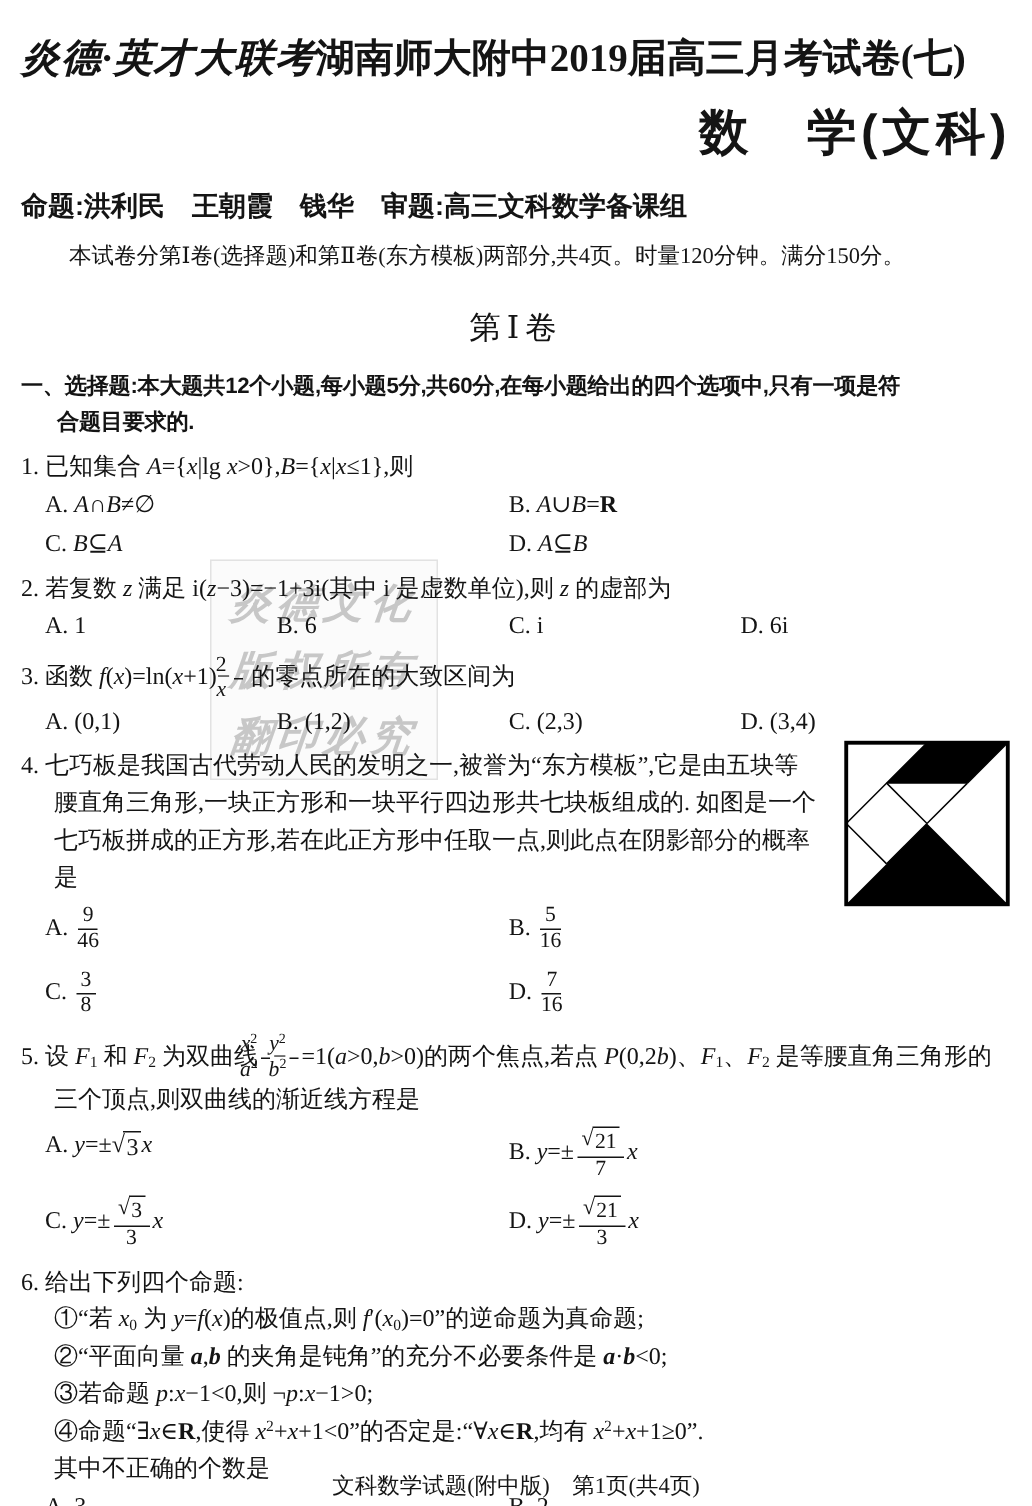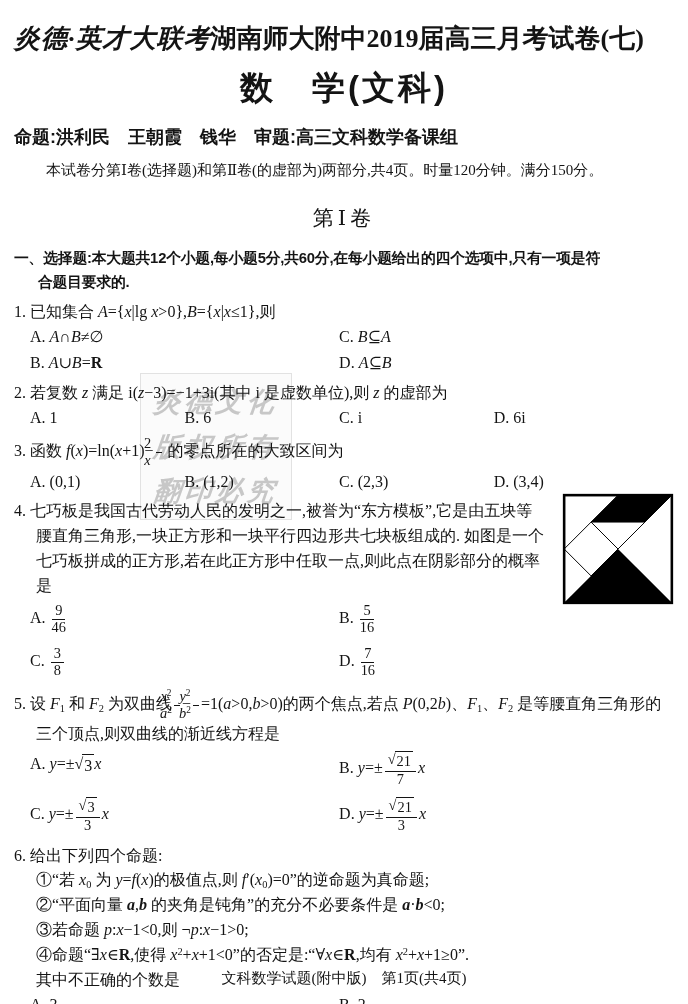--- a/index.html
+++ b/index.html
@@ -3,21 +3,21 @@
 <meta charset="utf-8">
 <style>
   html,body{margin:0;padding:0;background:#fff;}
   .page{position:relative;width:688px;height:1004px;background:#fff;overflow:hidden;
         font-family:"Liberation Serif","DejaVu Serif",serif;color:#141414;}
   .content{position:relative;z-index:1;padding:14px 14px 0 14px;}
 
   
   .title{ font-size:26px;font-weight:bold;margin-top:8px;line-height:1.3;}
   .title .brand{font-style:italic;font-weight:900;letter-spacing:1px;}
-  .subject{text-align:center;font-size:33px;font-weight:bold;margin-top:10px;letter-spacing:3px;
+  .subject{text-align:right;font-size:33px;font-weight:bold;margin-top:10px;letter-spacing:3px;
            font-family:"Liberation Sans","DejaVu Sans",sans-serif;}
   .authors{text-align:left;font-size:18px;font-weight:bold;margin-top:14px;
            font-family:"Liberation Sans","DejaVu Sans",sans-serif;}
   .intro{font-size:15px;margin-top:12px;text-indent:2em;padding:0 2px;}
 
   
   .section{text-align:center;font-size:21px;margin-top:24px;letter-spacing:4px;}
   .directions{margin-top:14px;font-weight:bold;font-size:14.8px;letter-spacing:-0.2px;line-height:1.65;
               font-family:"Liberation Sans","DejaVu Sans",sans-serif;}
   .directions .l2{padding-left:24px;}
@@ -48,21 +48,21 @@
 
   
   .q4{position:relative;}
   .q4 .stem{padding-right:128px;}
   .figwrap{position:absolute;right:0;top:-6px;width:112px;height:112px;}
 
   
   .q6 .item{padding-left:22px;font-size:16px;}
 
   
-  .footer{position:absolute;left:0;right:0;bottom:16px;text-align:center;font-size:15px;z-index:1;}
+  .footer{position:absolute;left:0;right:0;bottom:4px;text-align:center;font-size:15px;z-index:1;}
 
   
   .watermark{position:absolute;left:140px;top:373px;width:152px;height:147px;z-index:0;
              border:1px solid #e2e2e2;background:#fbfbfb;display:flex;flex-direction:column;
              justify-content:space-between;padding:10px 0;box-sizing:border-box;}
   .watermark div{color:#c7c7c7;font-size:27px;font-weight:bold;font-style:italic;text-align:center;
                  letter-spacing:4px;transform:skewX(-6deg);
                  font-family:"Liberation Sans","DejaVu Sans",sans-serif;}
 </style>
 </head>
@@ -79,37 +79,37 @@
   <div class="content">
 
     <div class="title">
       <span class="brand">炎德·英才大联考</span><span>湖南师大附中2019届高三月考试卷(七)</span>
     </div>
 
     <div class="subject">数　学(文科)</div>
 
     <div class="authors">命题:洪利民　王朝霞　钱华　审题:高三文科数学备课组</div>
 
-    <div class="intro">本试卷分第Ⅰ卷(选择题)和第Ⅱ卷(的虚部为)两部分,共4页。时量120分钟。满分150分。</div>
+    <div class="intro">本试卷分第Ⅰ卷(选择题)和第Ⅱ卷(东方模板)两部分,共4页。时量120分钟。满分150分。</div>
 
     <div class="section">第Ⅰ卷</div>
 
     <div class="directions">
       <div class="l1">一、选择题:本大题共12个小题,每小题5分,共60分,在每小题给出的四个选项中,只有一项是符</div>
       <div class="l2">合题目要求的.</div>
     </div>
 
     <div class="questions">
 
       <div class="q">
         <div class="stem">1. 已知集合 <span class="i">A</span>={<span class="i">x</span>|lg <span class="i">x</span>&gt;0},<span class="i">B</span>={<span class="i">x</span>|<span class="i">x</span>≤1},则</div>
         <div class="opts">
           <span class="opt o2">A. <span class="i">A</span>∩<span class="i">B</span>≠∅</span>
+          <span class="opt o2">B. <span class="i">A</span>∪<span class="i">B</span>=<span class="b">R</span></span>
           <span class="opt o2">C. <span class="i">B</span>⊆<span class="i">A</span></span>
-          <span class="opt o2">B. <span class="i">A</span>∪<span class="i">B</span>=<span class="b">R</span></span>
           <span class="opt o2">D. <span class="i">A</span>⊆<span class="i">B</span></span>
         </div>
       </div>
 
       <div class="q">
         <div class="stem">2. 若复数 <span class="i">z</span> 满足 i(<span class="i">z</span>−3)=−1+3i(其中 i 是虚数单位),则 <span class="i">z</span> 的虚部为</div>
         <div class="opts">
           <span class="opt o4">A. 1</span>
           <span class="opt o4">B. 6</span>
           <span class="opt o4">C. i</span>

